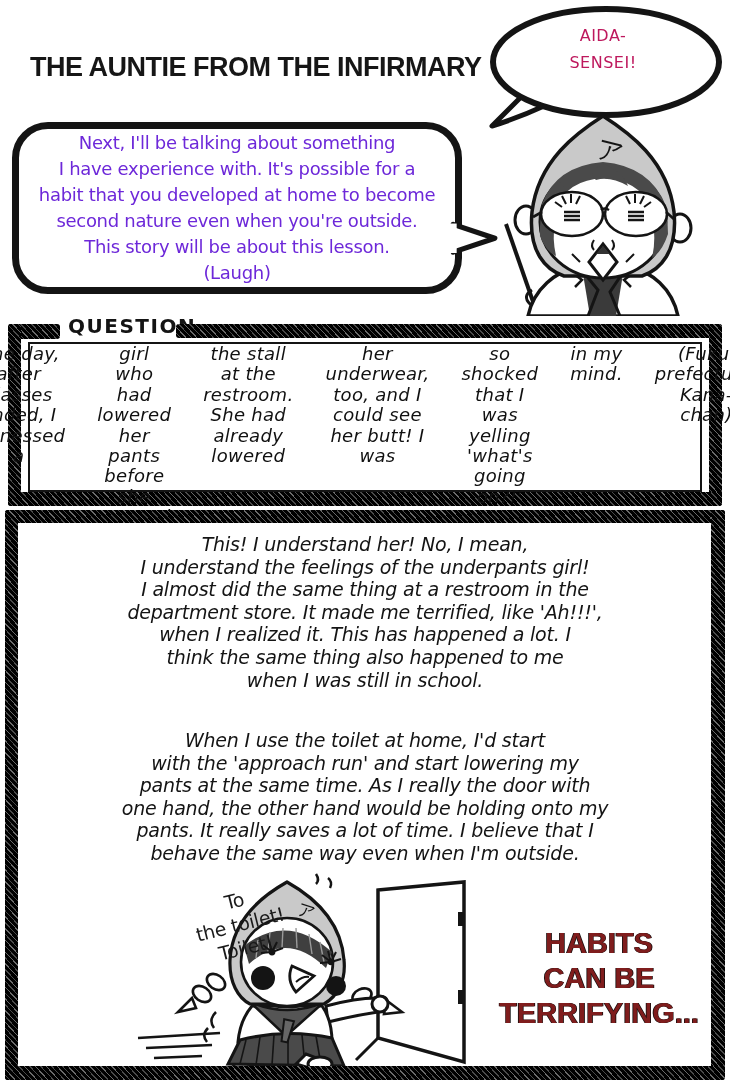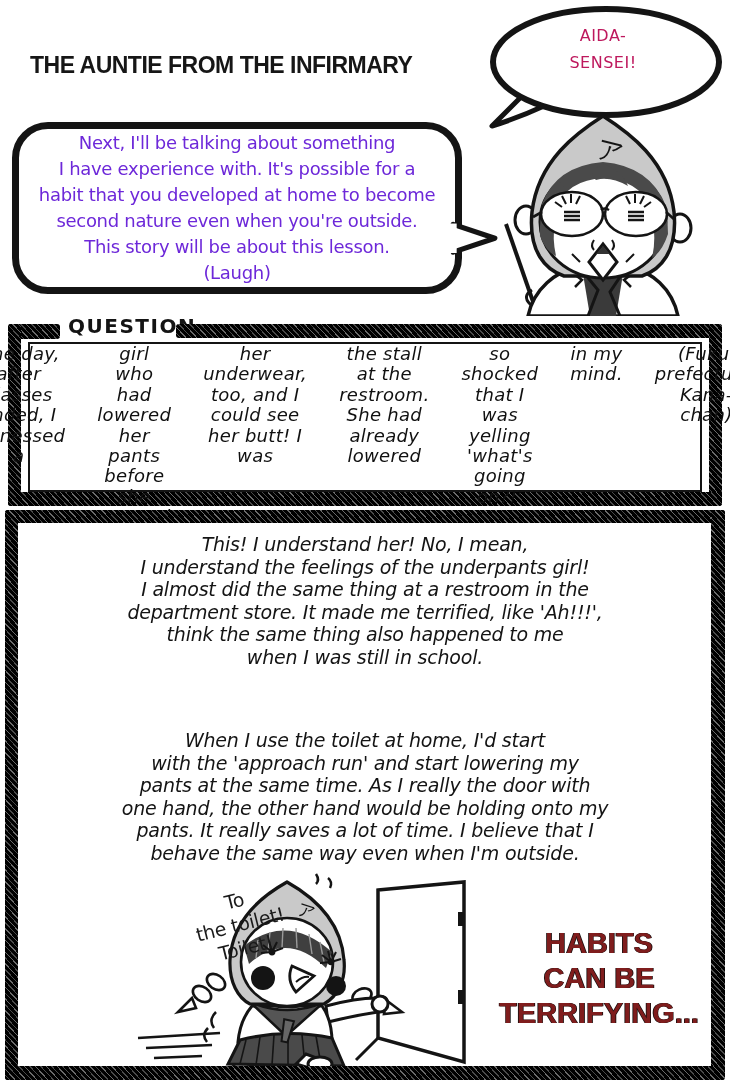--- a/index.html
+++ b/index.html
@@ -9,21 +9,21 @@
   }
   .abs{position:absolute;}
 
   
   .watermark{top:6px;left:8px;display:flex;align-items:center;gap:4px;color:#3c3c3c;}
   .watermark .wm-text{font-weight:bold;font-size:17px;letter-spacing:.2px;}
 
   
   .page-title{
     top:52px;left:30px;width:460px;
-    font-family:"Liberation Sans",sans-serif;font-weight:bold;font-size:23px;
+    font-family:"Liberation Sans",sans-serif;font-weight:bold;font-size:27px;
     letter-spacing:-.5px;color:#161616;white-space:nowrap;
   }
 
   
   .aida-bubble{top:4px;left:482px;width:242px;height:134px;}
   .aida-text{
     top:22px;left:500px;width:206px;text-align:center;
     font-size:16px;line-height:27px;letter-spacing:.5px;color:#be185d;
   }
 
@@ -178,38 +178,39 @@
   <div class="abs q-box">
     <div class="abs rough q-top-left"></div>
     <div class="abs q-label">QUESTION</div>
     <div class="abs rough q-top-right"></div>
     <div class="abs rough q-left"></div>
     <div class="abs rough q-right"></div>
     <div class="abs rough q-bottom"></div>
     <div class="abs q-inner">
       <div class="ln">One day, after classes ended, I witnessed a</div>
       <div class="ln">girl who had lowered her pants before she entered</div>
+      <div class="ln">the stall at the restroom. She had already lowered</div>
       <div class="ln">her underwear, too, and I could see her butt! I was</div>
-      <div class="ln">the stall at the restroom. She had already lowered</div>
       <div class="ln">so shocked that I was yelling 'what's going on?!'</div>
       <div class="ln">in my mind.</div>
       <div class="ln">(Fukui prefecture, Kana-chan)</div>
     </div>
   </div>
 
   <div class="abs a-box">
     <div class="abs rough a-top"></div>
     <div class="abs rough a-left"></div>
     <div class="abs rough a-right"></div>
 
     <div class="abs a-para a-para1">
       <div class="ln">This! I understand her! No, I mean,</div>
       <div class="ln">I understand the feelings of the underpants girl!</div>
       <div class="ln">I almost did the same thing at a restroom in the</div>
       <div class="ln">department store. It made me terrified, like 'Ah!!!',</div>
+      <div class="ln">when I realized it. This has happened a lot. I</div>
       <div class="ln">think the same thing also happened to me</div>
       <div class="ln">when I was still in school.</div>
     </div>
 
     <div class="abs a-para a-para2">
       <div class="ln">When I use the toilet at home, I'd start</div>
       <div class="ln">with the 'approach run' and start lowering my</div>
       <div class="ln">pants at the same time. As I really the door with</div>
       <div class="ln">one hand, the other hand would be holding onto my</div>
       <div class="ln">pants. It really saves a lot of time. I believe that I</div>

